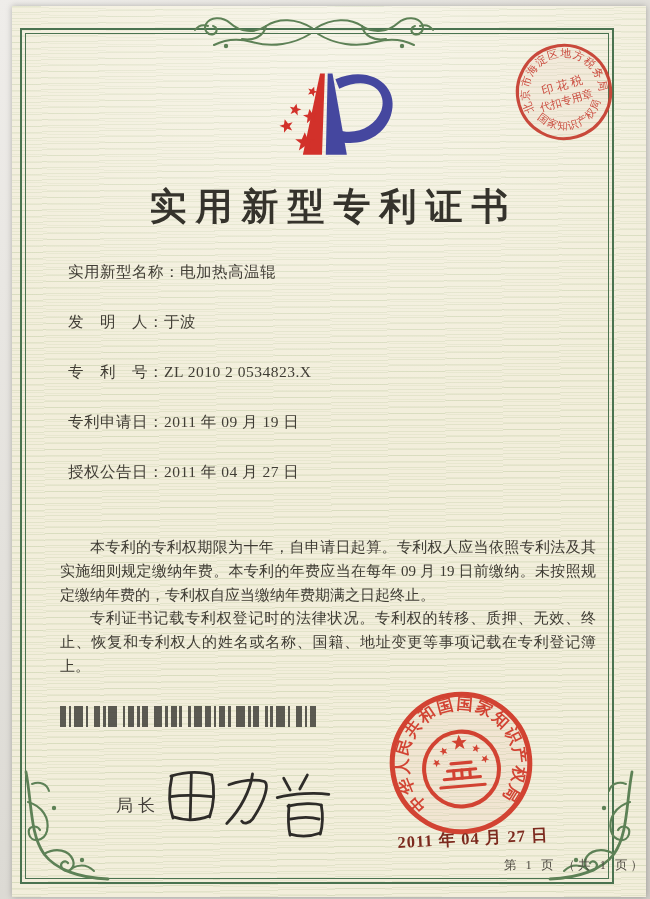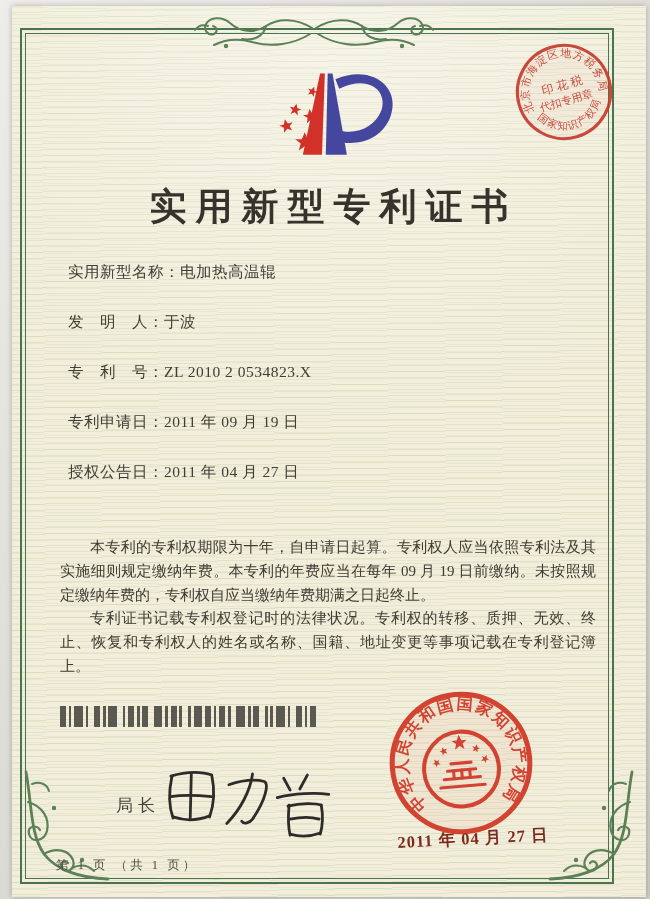--- a/index.html
+++ b/index.html
@@ -37,21 +37,21 @@
     text-align:justify;color:#3e3b33;}
   .paras p{text-indent:2em;margin:0;}
   .barcode{left:48px;top:700px;width:256px;height:21px;display:flex;align-items:stretch;}
   .barcode .bar{flex-basis:0;background:#413f3a;opacity:.85;}
   .barcode .gap{flex-basis:0;background:transparent;}
   .director{left:104px;top:788px;font-size:17px;letter-spacing:5px;color:#44413a;}
   .signature{left:146px;top:744px;width:188px;height:92px;}
   .seal{left:360px;top:668px;width:178px;height:178px;transform:rotate(-5deg);opacity:.95;}
   .seal-date{left:372px;top:822px;width:178px;text-align:center;font-size:16.5px;font-weight:bold;
     color:var(--date-red);letter-spacing:1px;transform:rotate(-3deg);}
-  .page-footer{left:0;width:100%;top:851px;text-align:left;font-size:12.5px;
+  .page-footer{left:0;width:100%;top:851px;text-align:right;font-size:12.5px;
     letter-spacing:3px;color:#4e4b42;padding-left:44px;}
   .corner-l{left:4px;top:762px;width:102px;height:116px;}
   .corner-r{left:528px;top:762px;width:102px;height:116px;transform:scaleX(-1);}
   .top-ornament{left:182px;top:0px;width:240px;height:52px;}
   svg{display:block;width:100%;height:100%;}
   svg text{font-family:"Liberation Serif","DejaVu Serif",serif;}
 </style>
 </head>
 <body>
 

